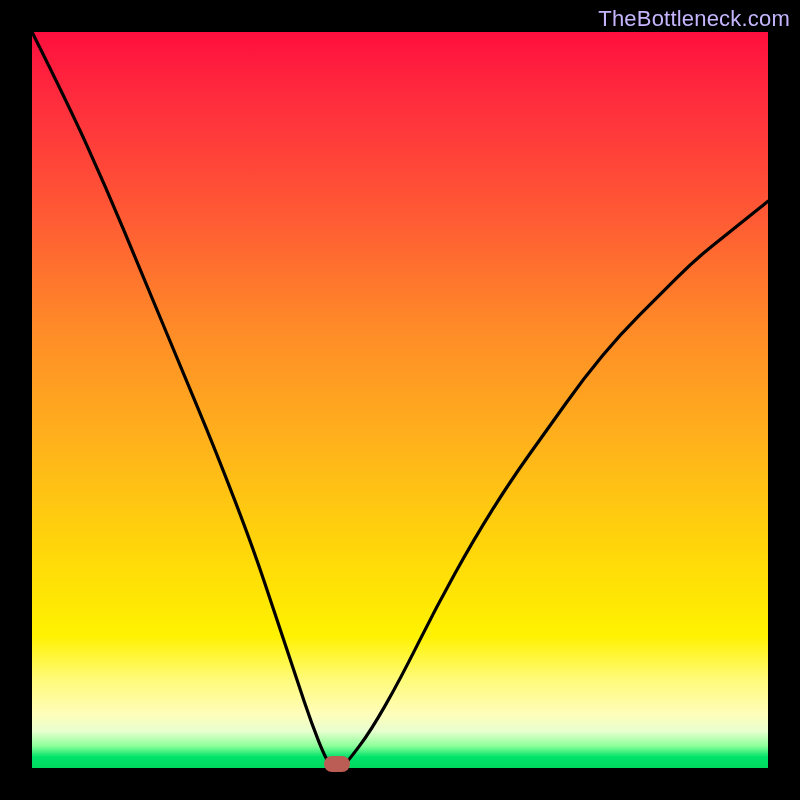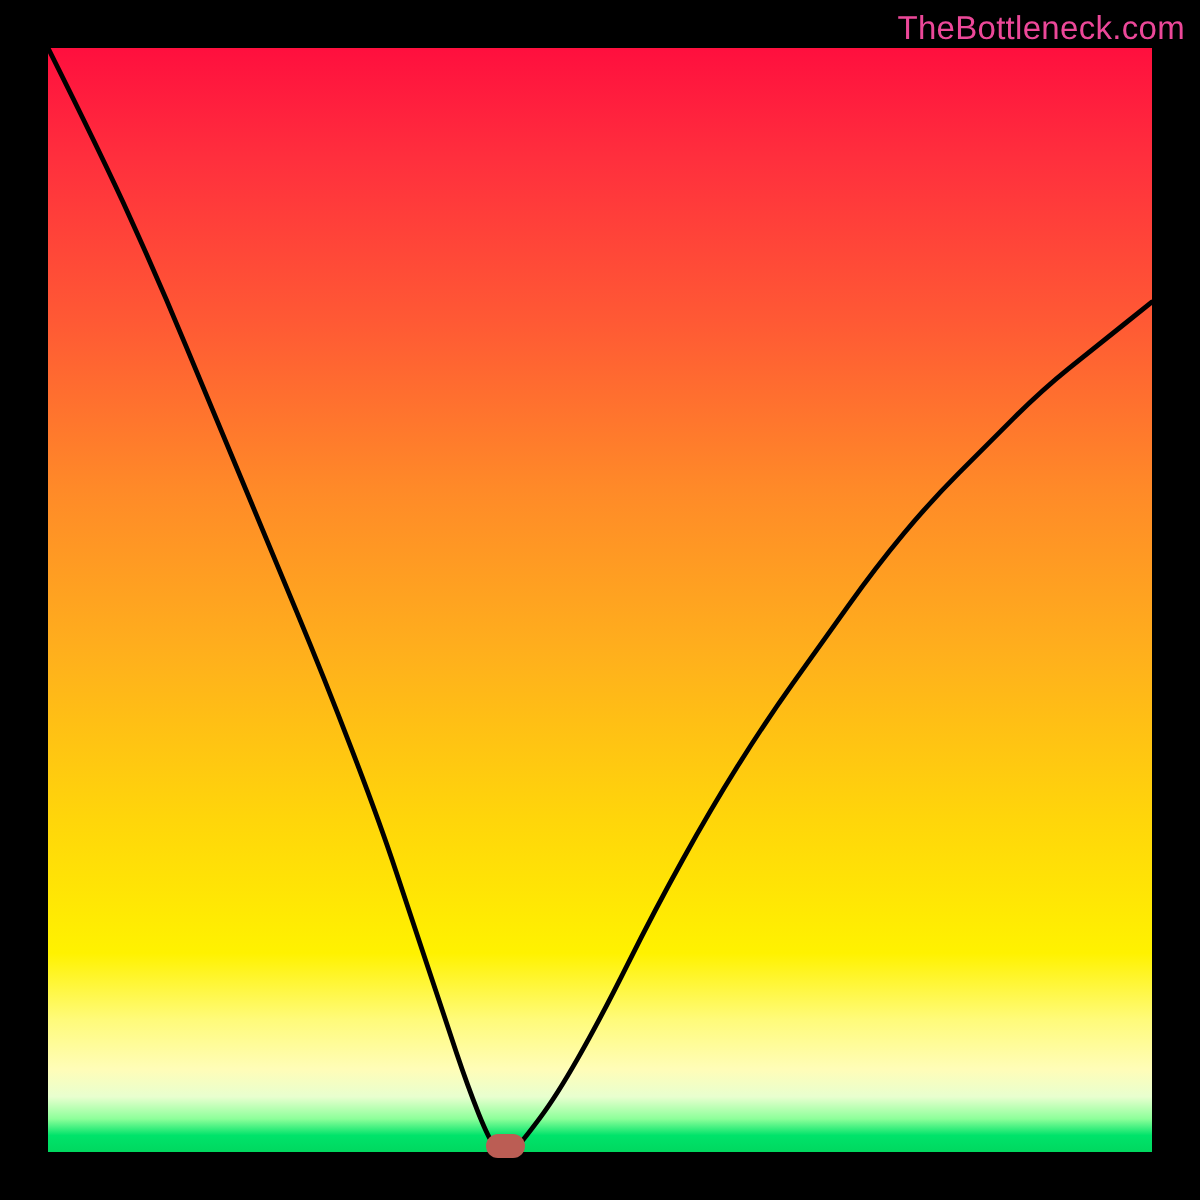--- a/index.html
+++ b/index.html
@@ -38,21 +38,21 @@
       #e8ffcf 95%,
       #8dff9a 97%,
       #00e36a 98.5%,
       #00d85f 100%
     );
   }
   .watermark {
     position: absolute;
     top: 6px;
     right: 10px;
-    color: #ec4899;
+    color: #c4b5fd;
     font-size: 22px;
     font-weight: 400;
     letter-spacing: 0.2px;
     user-select: none;
   }
   svg.curve {
     position: absolute;
     inset: 0;
     width: 100%;
     height: 100%;

